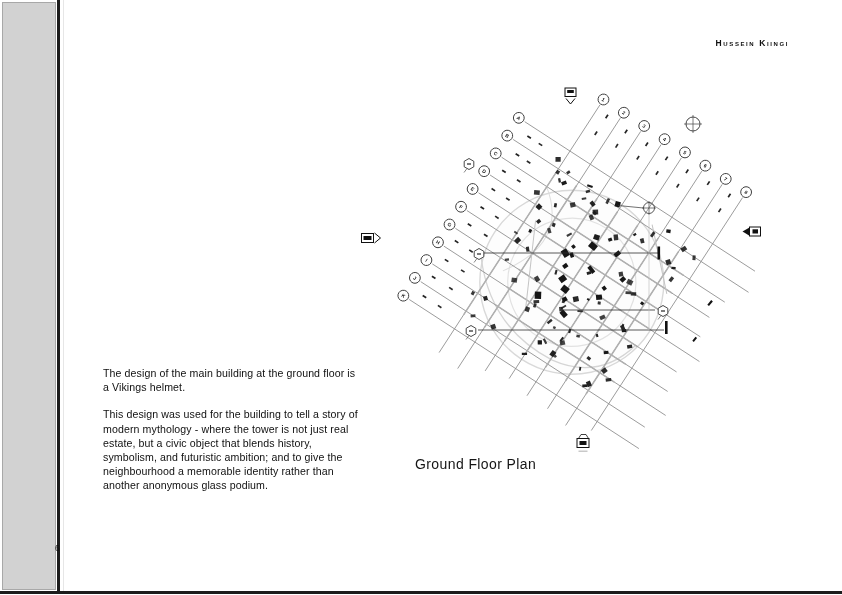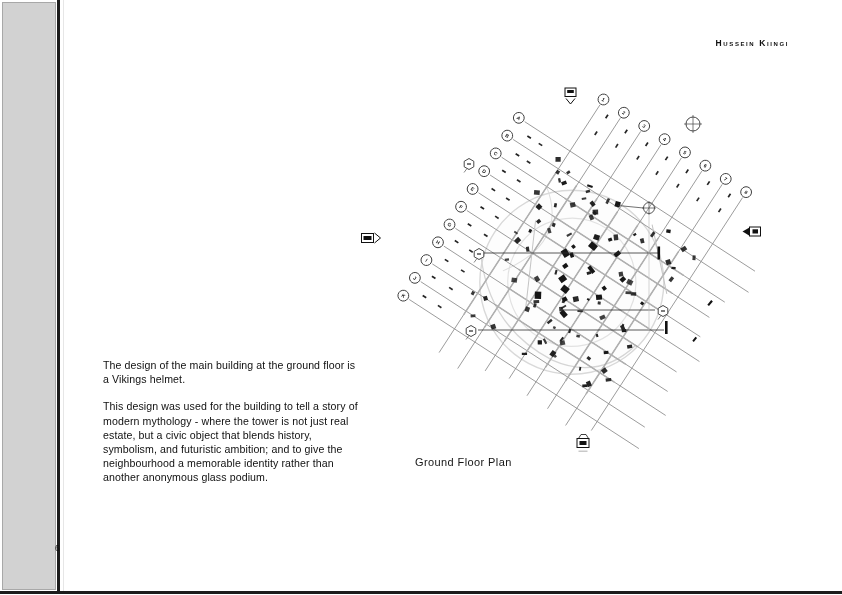--- a/index.html
+++ b/index.html
@@ -8,22 +8,22 @@
   .sidebar{position:absolute;left:2px;top:2px;width:54px;height:588px;
            background:#d2d2d2;border:1px solid #a8a8a8;box-sizing:border-box;}
   .sidebar-rule{position:absolute;left:57px;top:0;width:3px;height:592px;background:#1c1c1c;}
   .sidebar-faint{position:absolute;left:63px;top:0;width:1px;height:592px;background:#e6e6e6;}
   .bottom-rule{position:absolute;left:0;top:591px;width:842px;height:2.5px;background:#1c1c1c;}
   .header-name{position:absolute;top:31px;right:53px;font-size:8.5px;font-weight:700;
                letter-spacing:1.6px;font-variant:small-caps;color:#101010;margin-top:7px;}
   .page-number{position:absolute;left:55px;top:543px;font-size:8.5px;color:#101010;}
   .body-text{position:absolute;left:103px;top:358px;width:259px;font-size:10.6px;
              line-height:14.2px;color:#101010;letter-spacing:0.1px;}
-  .body-text p{margin:0 0 13px 0;}
-  .plan-caption{position:absolute;left:415px;top:456px;font-size:11px;
+  .body-text p{margin:8px 0 13px 0;}
+  .plan-caption{position:absolute;left:415px;top:456px;font-size:14px;
                 letter-spacing:0.4px;color:#151515;font-weight:500;}
   .plan-svg{position:absolute;left:350px;top:70px;}
 </style>
 </head>
 <body>
 
 <div class="sidebar"></div>
 <div class="sidebar-rule"></div>
 <div class="sidebar-faint"></div>
 <div class="bottom-rule"></div>

